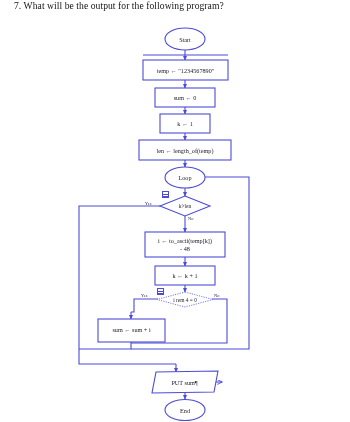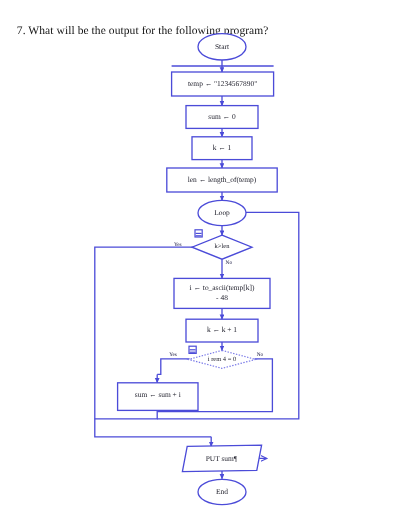--- a/index.html
+++ b/index.html
@@ -11,21 +11,21 @@
     width: 350px;
     height: 422px;
     position: relative;
     overflow: hidden;
     font-family: "Liberation Serif", serif;
     color: #1a1a1a;
   }
   #question-title {
     position: absolute;
     left: 14px;
-    top: 20px;
+    top: 0;
     width: 330px;
     font-size: 9.6px;
     line-height: 12px;
     font-family: "Liberation Serif", serif;
     color: #141414;
     letter-spacing: 0.06px;
   }
   #flowchart-canvas {
     position: absolute;
     left: 0;

